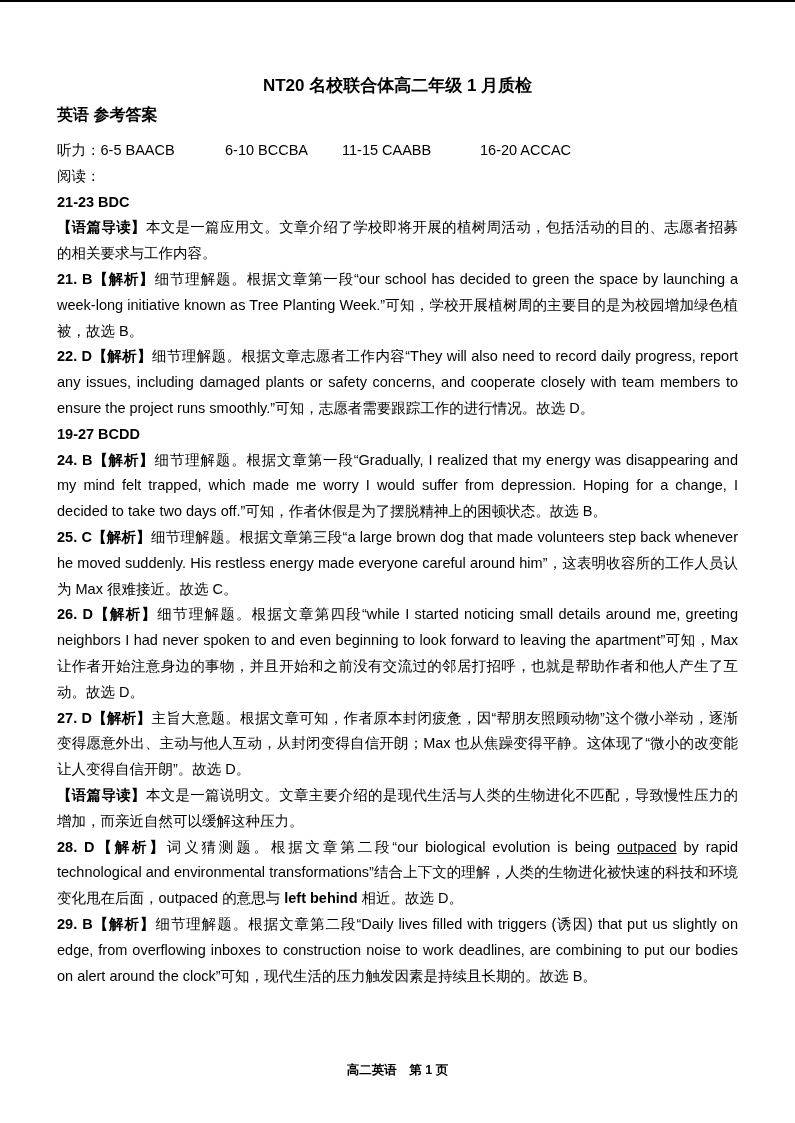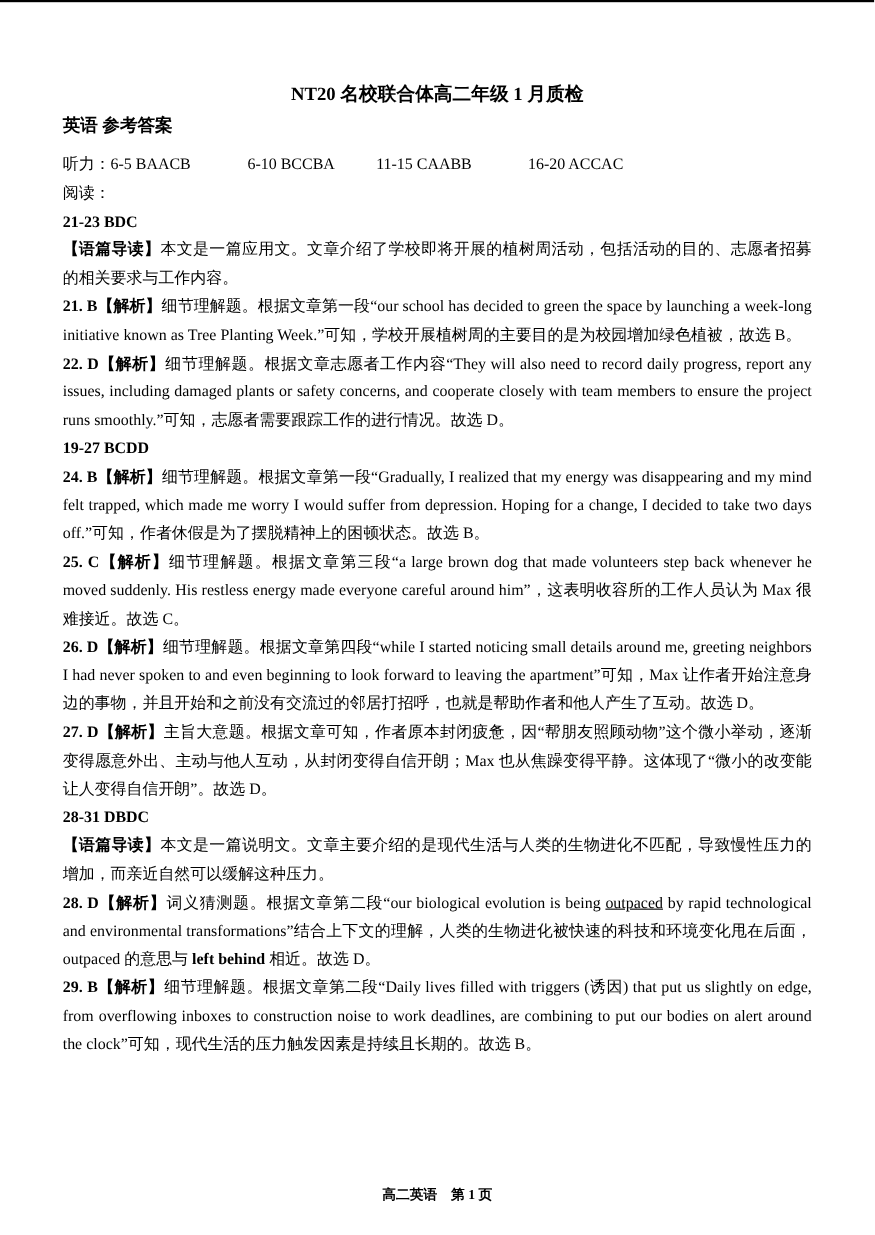--- a/index.html
+++ b/index.html
@@ -3,21 +3,21 @@
 <meta charset="utf-8">
 <style>
   html, body { margin: 0; padding: 0; background: #ffffff; }
   .page {
     position: relative;
     width: 795px;
     height: 1123px;
     margin: 0 auto;
     background: #ffffff;
     color: #000000;
-    font-family: Liberation Serif, serif;
+    font-family: Liberation Sans, sans-serif;
     overflow: hidden;
     box-sizing: border-box;
   }
   .top-rule {
     position: absolute;
     top: 0; left: 0;
     width: 100%;
     height: 2px;
     background: #000000;
   }
@@ -49,21 +49,21 @@
   }
   .para span.b { font-weight: 700; }
   .para span.u { text-decoration: underline; }
   .para.listening { text-align: left; }
   .para.listening span { display: inline-block; }
   .para.listening span:nth-child(1) { width: 168px; }
   .para.listening span:nth-child(2) { width: 117px; }
   .para.listening span:nth-child(3) { width: 138px; }
   .footer {
     position: absolute;
-    bottom: 28px;
+    bottom: 44px;
     left: 0;
     width: 100%;
     text-align: center;
     font-size: 12.5px;
     font-weight: 700;
     color: #000000;
   }
 </style>
 </head>
 <body>
@@ -78,21 +78,20 @@
         <p class="para"><span>阅读：</span></p>
         <p class="para"><span class="b">21-23 BDC</span></p>
         <p class="para"><span class="b">【语篇导读】</span><span>本文是一篇应用文。文章介绍了学校即将开展的植树周活动，包括活动的目的、志愿者招募的相关要求与工作内容。</span></p>
         <p class="para"><span class="b">21. B【解析】</span><span>细节理解题。根据文章第一段“our school has decided to green the space by launching a week-long initiative known as Tree Planting Week.”可知，学校开展植树周的主要目的是为校园增加绿色植被，故选 B。</span></p>
         <p class="para"><span class="b">22. D【解析】</span><span>细节理解题。根据文章志愿者工作内容“They will also need to record daily progress, report any issues, including damaged plants or safety concerns, and cooperate closely with team members to ensure the project runs smoothly.”可知，志愿者需要跟踪工作的进行情况。故选 D。</span></p>
         <p class="para"><span class="b">19-27 BCDD</span></p>
         <p class="para"><span class="b">24. B【解析】</span><span>细节理解题。根据文章第一段“Gradually, I realized that my energy was disappearing and my mind felt trapped, which made me worry I would suffer from depression. Hoping for a change, I decided to take two days off.”可知，作者休假是为了摆脱精神上的困顿状态。故选 B。</span></p>
         <p class="para"><span class="b">25. C【解析】</span><span>细节理解题。根据文章第三段“a large brown dog that made volunteers step back whenever he moved suddenly. His restless energy made everyone careful around him”，这表明收容所的工作人员认为 Max 很难接近。故选 C。</span></p>
         <p class="para"><span class="b">26. D【解析】</span><span>细节理解题。根据文章第四段“while I started noticing small details around me, greeting neighbors I had never spoken to and even beginning to look forward to leaving the apartment”可知，Max 让作者开始注意身边的事物，并且开始和之前没有交流过的邻居打招呼，也就是帮助作者和他人产生了互动。故选 D。</span></p>
         <p class="para"><span class="b">27. D【解析】</span><span>主旨大意题。根据文章可知，作者原本封闭疲惫，因“帮朋友照顾动物”这个微小举动，逐渐变得愿意外出、主动与他人互动，从封闭变得自信开朗；Max 也从焦躁变得平静。这体现了“微小的改变能让人变得自信开朗”。故选 D。</span></p>
-        <p class="para"><span class="b">28-31 DBDC</span></p>
         <p class="para"><span class="b">【语篇导读】</span><span>本文是一篇说明文。文章主要介绍的是现代生活与人类的生物进化不匹配，导致慢性压力的增加，而亲近自然可以缓解这种压力。</span></p>
         <p class="para"><span class="b">28. D【解析】</span><span>词义猜测题。根据文章第二段“our biological evolution is being </span><span class="u">outpaced</span><span> by rapid technological and environmental transformations”结合上下文的理解，人类的生物进化被快速的科技和环境变化甩在后面，outpaced 的意思与 </span><span class="b">left behind</span><span> 相近。故选 D。</span></p>
         <p class="para"><span class="b">29. B【解析】</span><span>细节理解题。根据文章第二段“Daily lives filled with triggers (诱因) that put us slightly on edge, from overflowing inboxes to construction noise to work deadlines, are combining to put our bodies on alert around the clock”可知，现代生活的压力触发因素是持续且长期的。故选 B。</span></p>
       </div>
   </div>
   <div class="footer">
     <span>高二英语　第 1 页</span>
   </div>
 </div>
 

